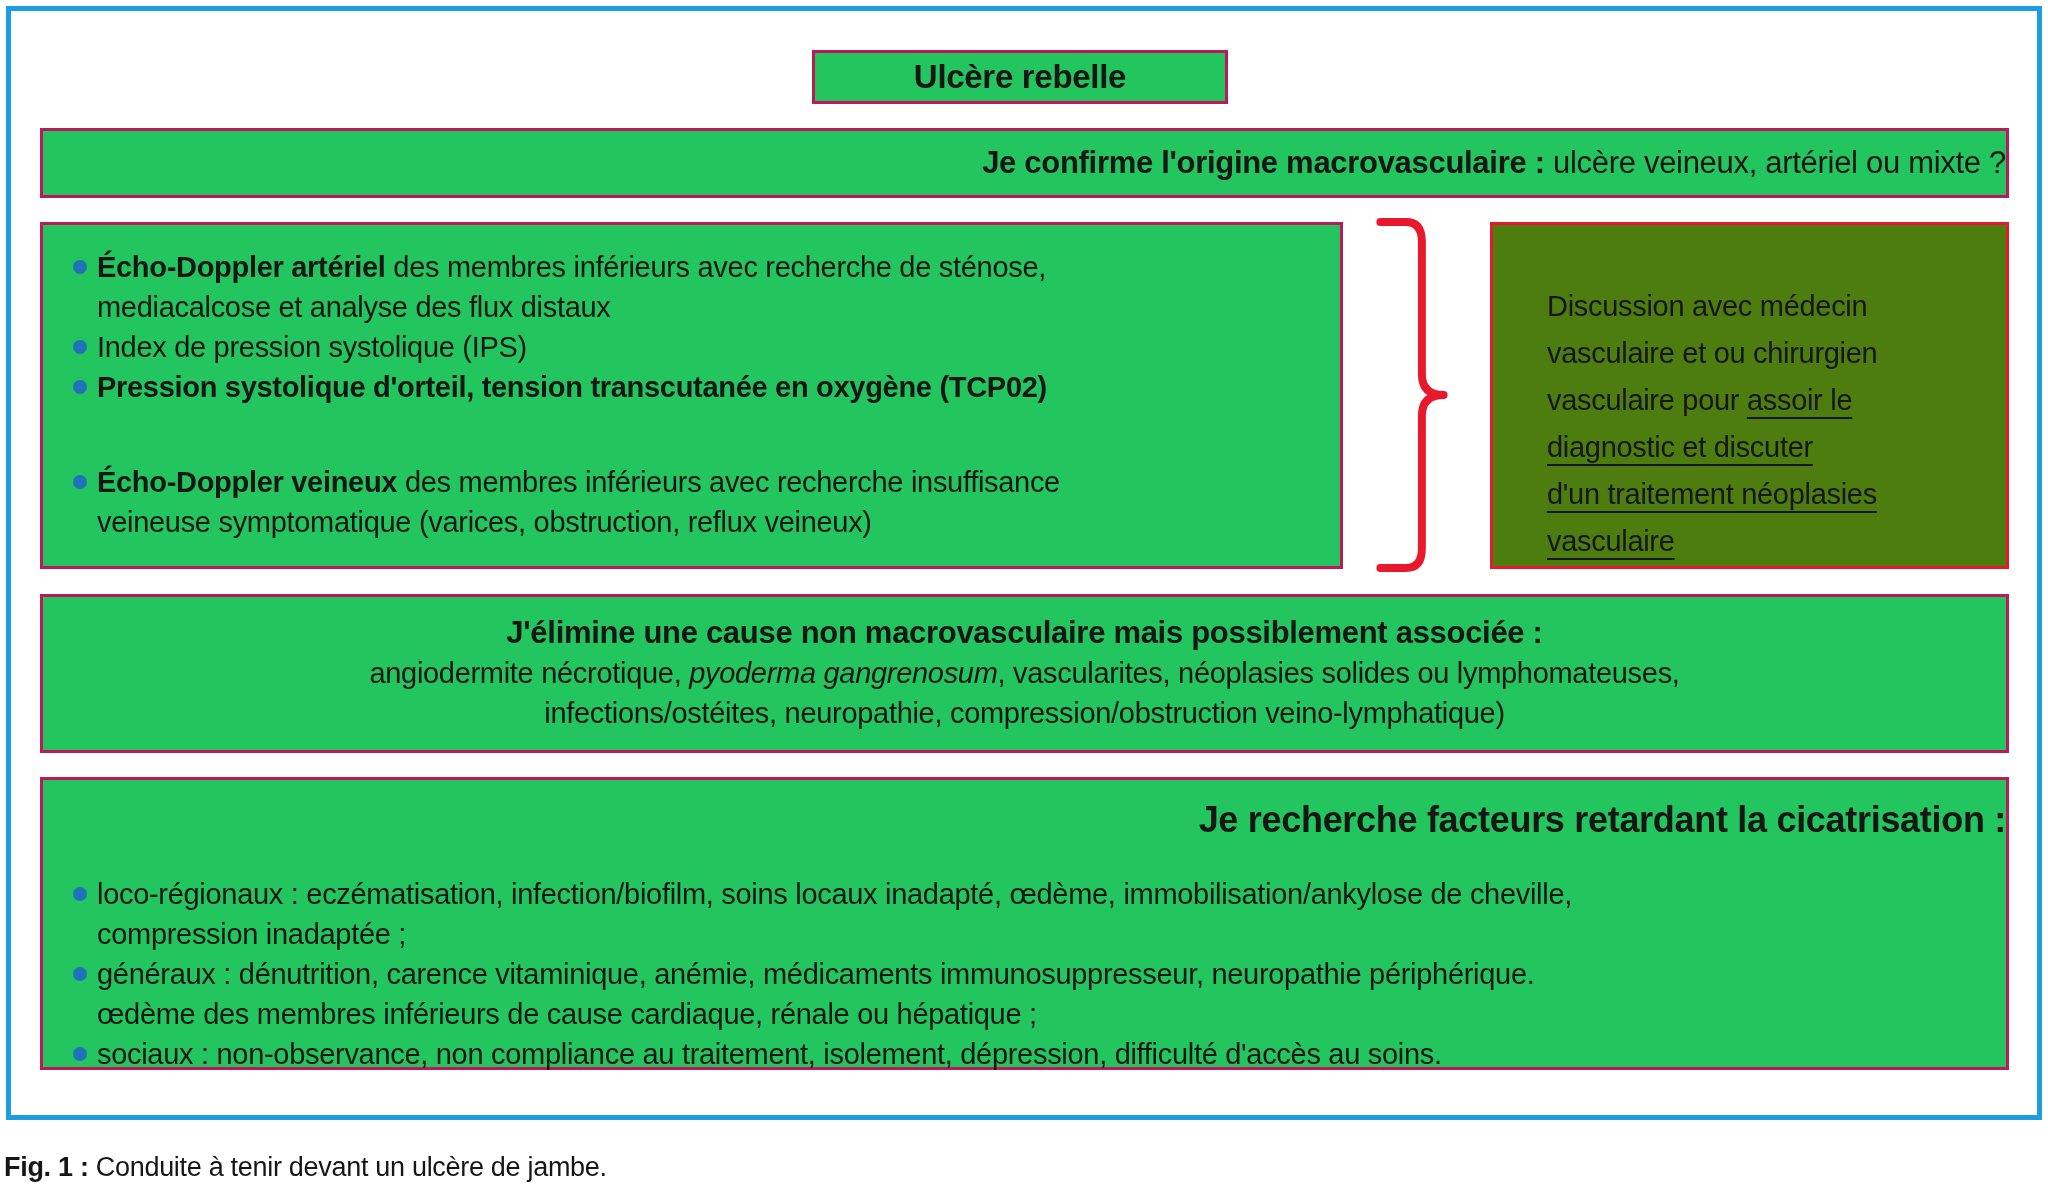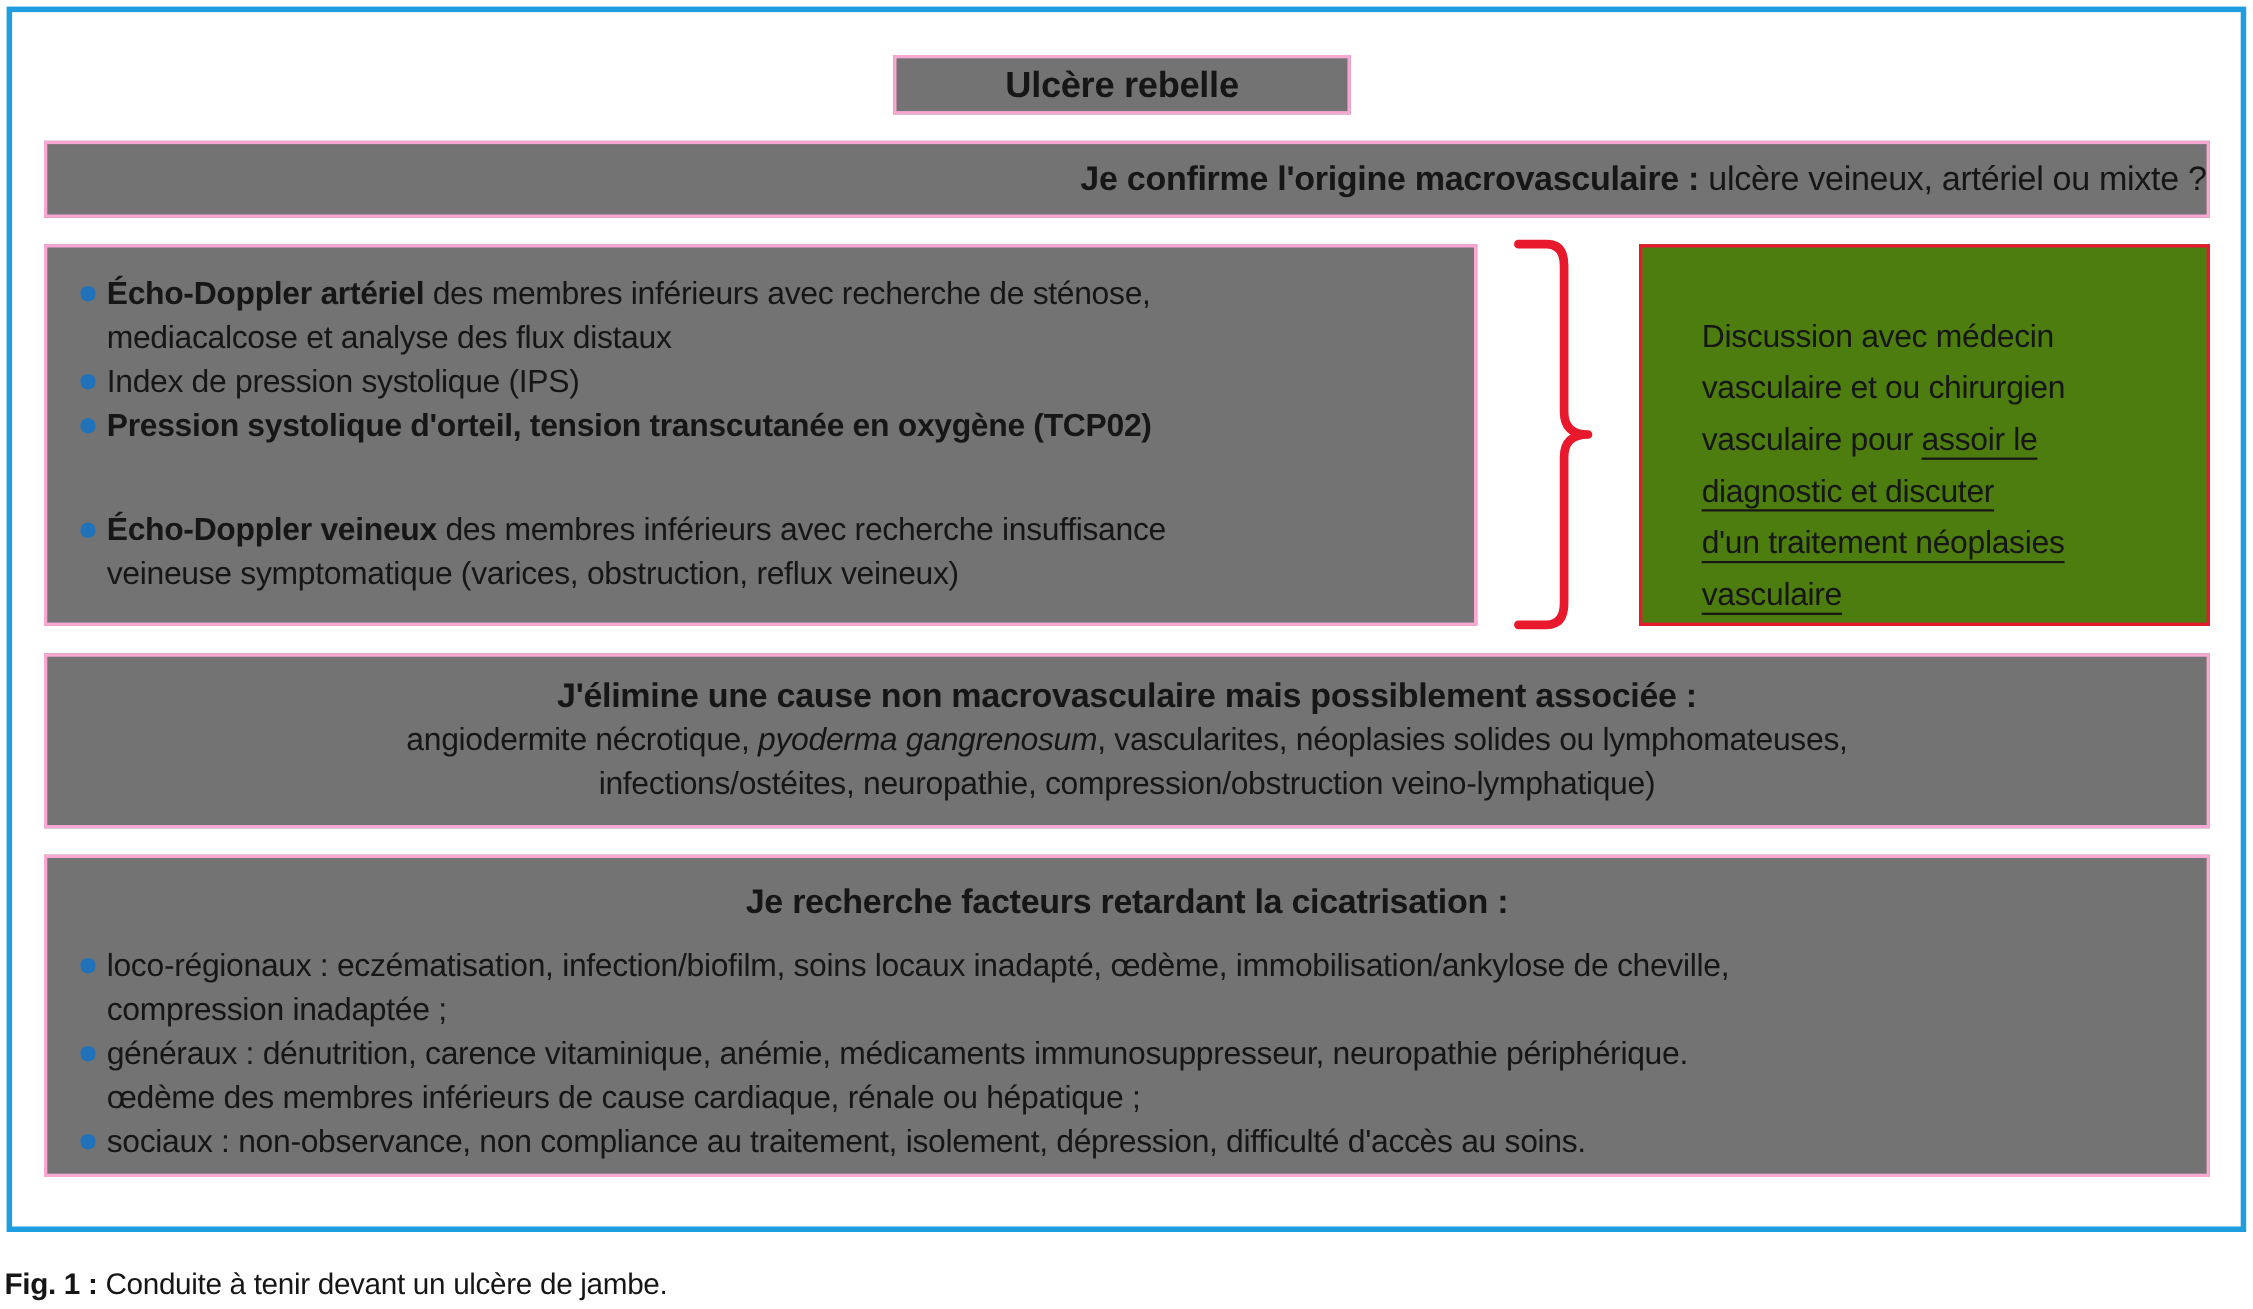--- a/index.html
+++ b/index.html
@@ -2,21 +2,21 @@
 <html lang="fr"><head>
 <meta charset="utf-8">
 <style>
   html,body{margin:0;padding:0;background:#ffffff;}
   body{
     width:2048px;height:1190px;position:relative;overflow:hidden;
     font-family:"Liberation Sans", sans-serif;color:#161616;
     letter-spacing:-0.3px;
   }
   .abs{position:absolute;box-sizing:border-box;}
-  .black-box{border:3px solid #f9a8d4;background:#737373;}
+  .black-box{border:3px solid #be185d;background:#22c55e;}
 
   
   .frame{left:6px;top:6px;width:2036px;height:1114px;border:5px solid #1e9de0;}
 
   
   .title-box{left:812px;top:50px;width:416px;height:54px;display:flex;align-items:center;justify-content:center;}
   .title-box .t{font-size:33px;font-weight:700;}
 
   
   .confirm-box{left:40px;top:128px;width:1969px;height:70px;display:flex;align-items:center;justify-content:flex-end;}
@@ -32,21 +32,21 @@
   .discussion-box{left:1490px;top:222px;width:519px;height:347px;border:3px solid #e8192d;background:#4d7c0f;
     padding:58px 16px 0 54px;font-size:29px;line-height:47px;}
 
   
   .eliminate-box{left:40px;top:594px;width:1969px;height:159px;text-align:center;padding-top:16px;}
   .eliminate-box .hd{font-size:31px;font-weight:700;line-height:40px;}
   .eliminate-box .bd{font-size:29px;line-height:40px;}
 
   
   .factors-box{left:40px;top:777px;width:1969px;height:293px;padding-top:20px;}
-  .factors-box .hd{font-size:31px;font-weight:700;line-height:40px;text-align:center;margin-bottom:18px;}
+  .factors-box .hd{font-size:36px;font-weight:700;line-height:40px;text-align:right;margin-bottom:34px;}
 
   
   ul.blist{list-style:none;margin:0;padding:0 10px 0 0;}
   ul.blist li{display:flex;align-items:flex-start;font-size:29px;line-height:40px;}
   ul.blist li.gap{margin-top:55px;}
   .dot{flex:0 0 14px;width:14px;height:14px;border-radius:50%;background:#2173b9;margin:13px 10px 0 0;}
   .li-text{flex:1 1 auto;}
   .workup-box ul.blist{padding-left:0;}
   .factors-box ul.blist{padding-left:30px;}
 

